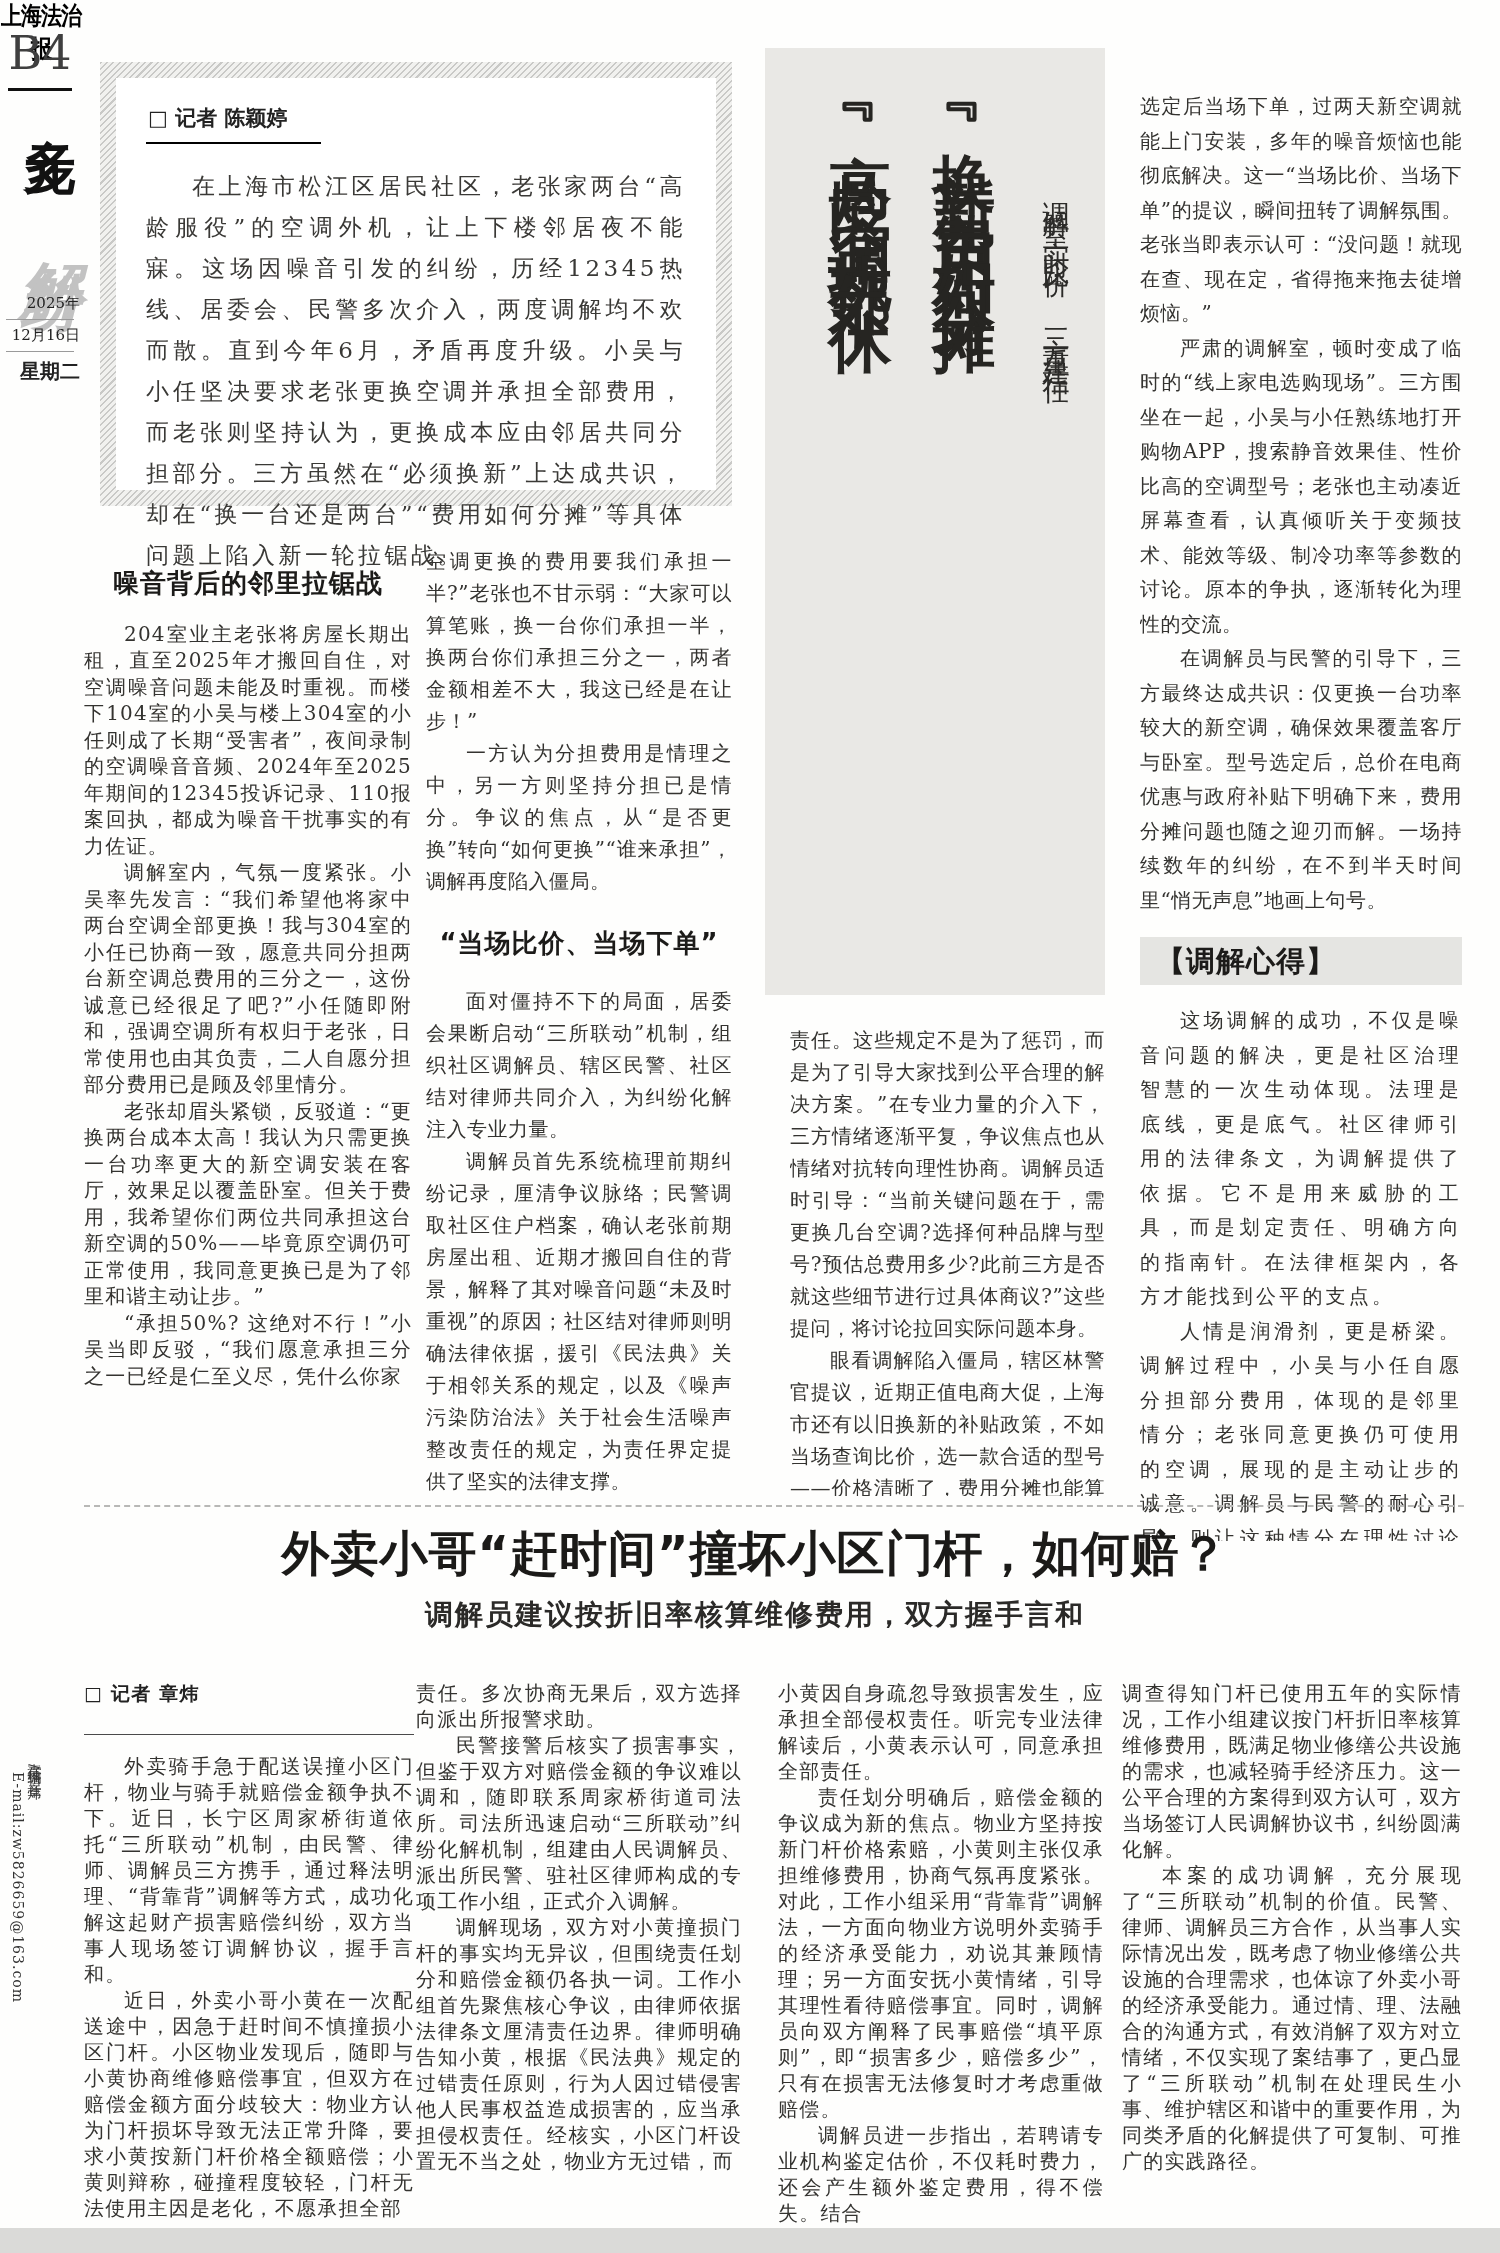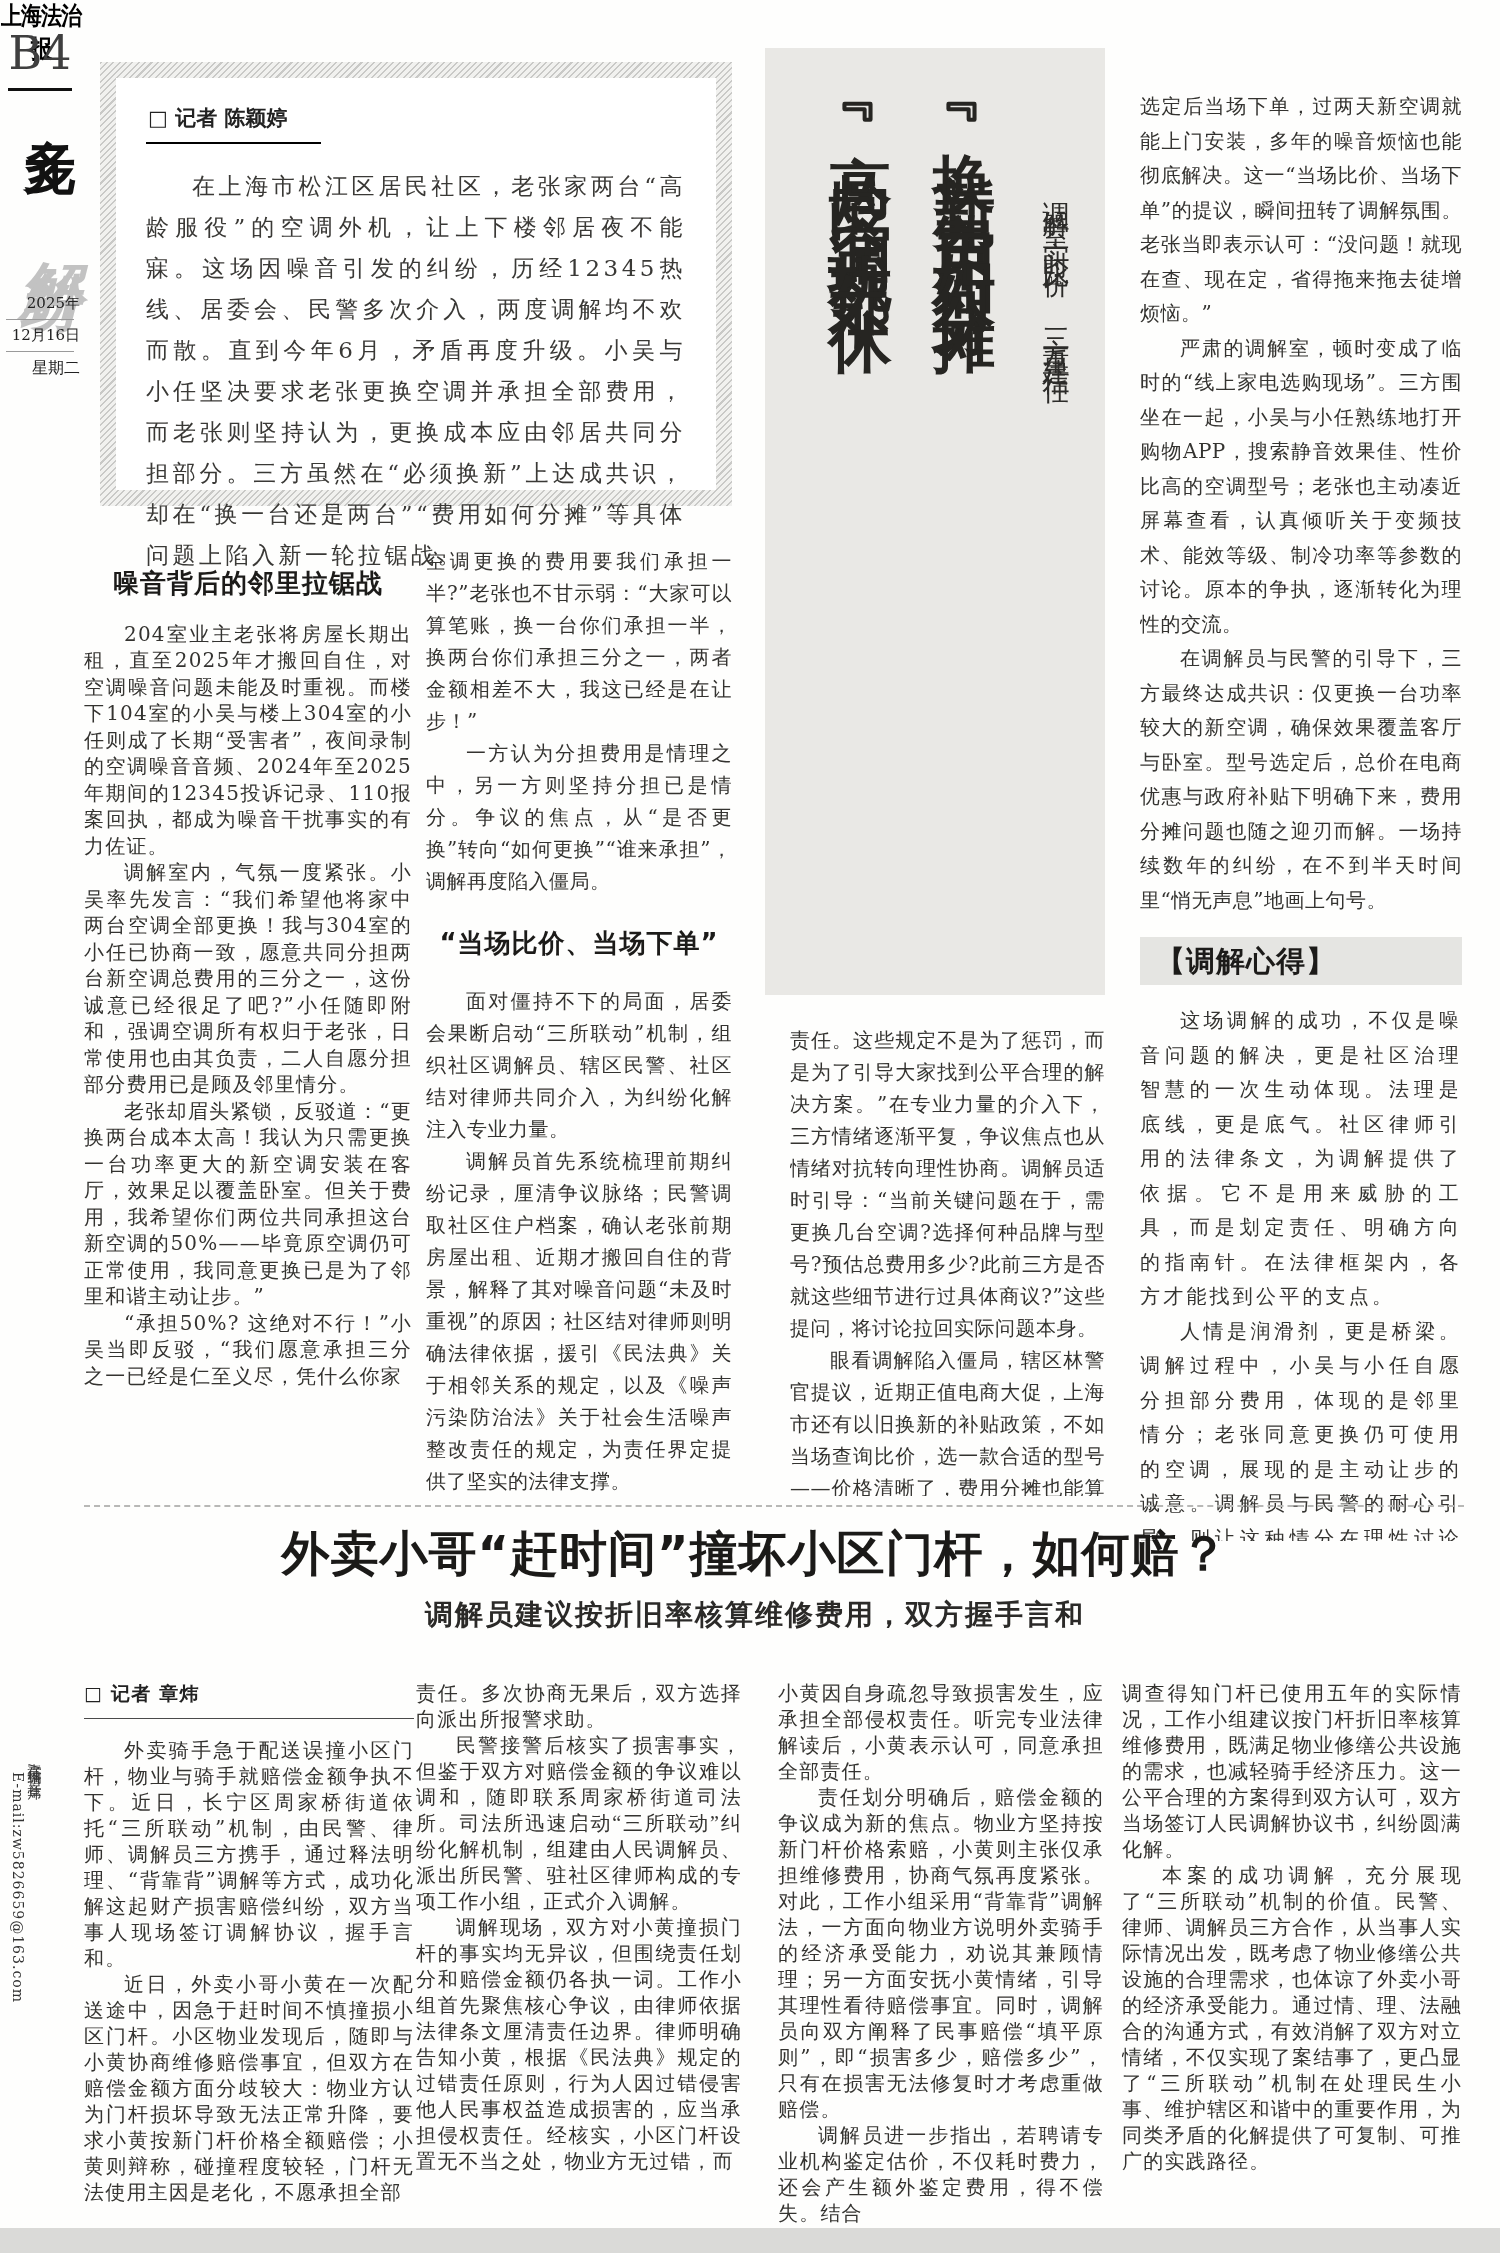--- a/index.html
+++ b/index.html
@@ -11,21 +11,21 @@
   .paper-name{left:0;top:4px;width:82px;text-align:center;font-size:21px;font-weight:900;
               transform:scaleY(1.18);letter-spacing:-1px;color:#000;}
   .page-no{left:0;top:26px;width:80px;text-align:center;font-size:46px;color:#3f3f3f;}
   .page-no-rule{left:8px;top:88px;width:64px;height:3px;background:#101010;}
   .sec-1{left:13px;top:96px;writing-mode:vertical-rl;text-orientation:upright;font-size:54px;
          font-weight:900;letter-spacing:6px;color:#121212;}
   .sec-2{left:9px;top:212px;writing-mode:vertical-rl;text-orientation:upright;font-size:62px;
          font-style:italic;letter-spacing:10px;color:#c2c2c2;font-weight:700;}
   .date-block{left:0;top:294px;width:80px;text-align:right;font-size:15px;color:#222;}
   .date-block .rule{width:68px;height:0;border-top:1px solid #9a9a9a;margin:6px auto;}
-  .weekday{font-weight:400;font-size:16px;margin-left:12px;}
+  .weekday{font-weight:700;font-size:20px;margin-left:12px;}
   .editor-note{left:10px;top:1752px;height:500px;writing-mode:vertical-rl;font-size:14px;
                color:#333;letter-spacing:3px;}
   .editor-note span{display:block;}
   .editor-email{margin-top:20px;letter-spacing:1px;}
   
   .intro-box{left:100px;top:62px;width:632px;height:444px;
      background:repeating-linear-gradient(135deg,#c9c9c7 0,#c9c9c7 1.5px,#f1f1ef 1.5px,#f1f1ef 4.5px);}
   .intro-inner{position:absolute;left:16px;top:16px;right:16px;bottom:16px;background:#fff;
      padding:26px 30px;box-sizing:border-box;}
   .byline{font-size:21px;font-weight:700;color:#222;}
@@ -52,21 +52,21 @@
   .insight-bar{background:#e5e5e2;font-size:29px;font-weight:900;color:#1c1b19;
      line-height:48px;padding-left:16px;margin:20px 0 18px 0;text-indent:0;letter-spacing:1px;}
   .insight-p{letter-spacing:3.2px;}
   
   .divider{left:84px;top:1505px;width:1380px;border-top:2px dashed #b8b8b6;}
   .a2-headline{left:70px;top:1522px;width:1370px;text-align:center;font-size:48px;font-weight:900;
      color:#1b1a18;letter-spacing:1px;}
   .a2-subtitle{left:70px;top:1596px;width:1370px;text-align:center;font-size:28px;font-weight:700;
      color:#2b2a28;letter-spacing:2px;}
   .a2-byline{font-size:19px;font-weight:700;color:#222;border-bottom:1.5px solid #4a4a4a;
-     padding-bottom:12px;margin-bottom:18px;}
+     padding-bottom:28px;margin-bottom:18px;}
   .c-a2{font-size:20px;line-height:26px;letter-spacing:1.2px;color:#343330;}
   .footer-strip{left:0;top:2228px;width:1500px;height:25px;background:#dadad8;}
 </style>
 </head>
 <body>
 
 <div class="page">
 
   <div class="abs paper-name">上海法治报</div>
   <div class="abs page-no">B4</div>

